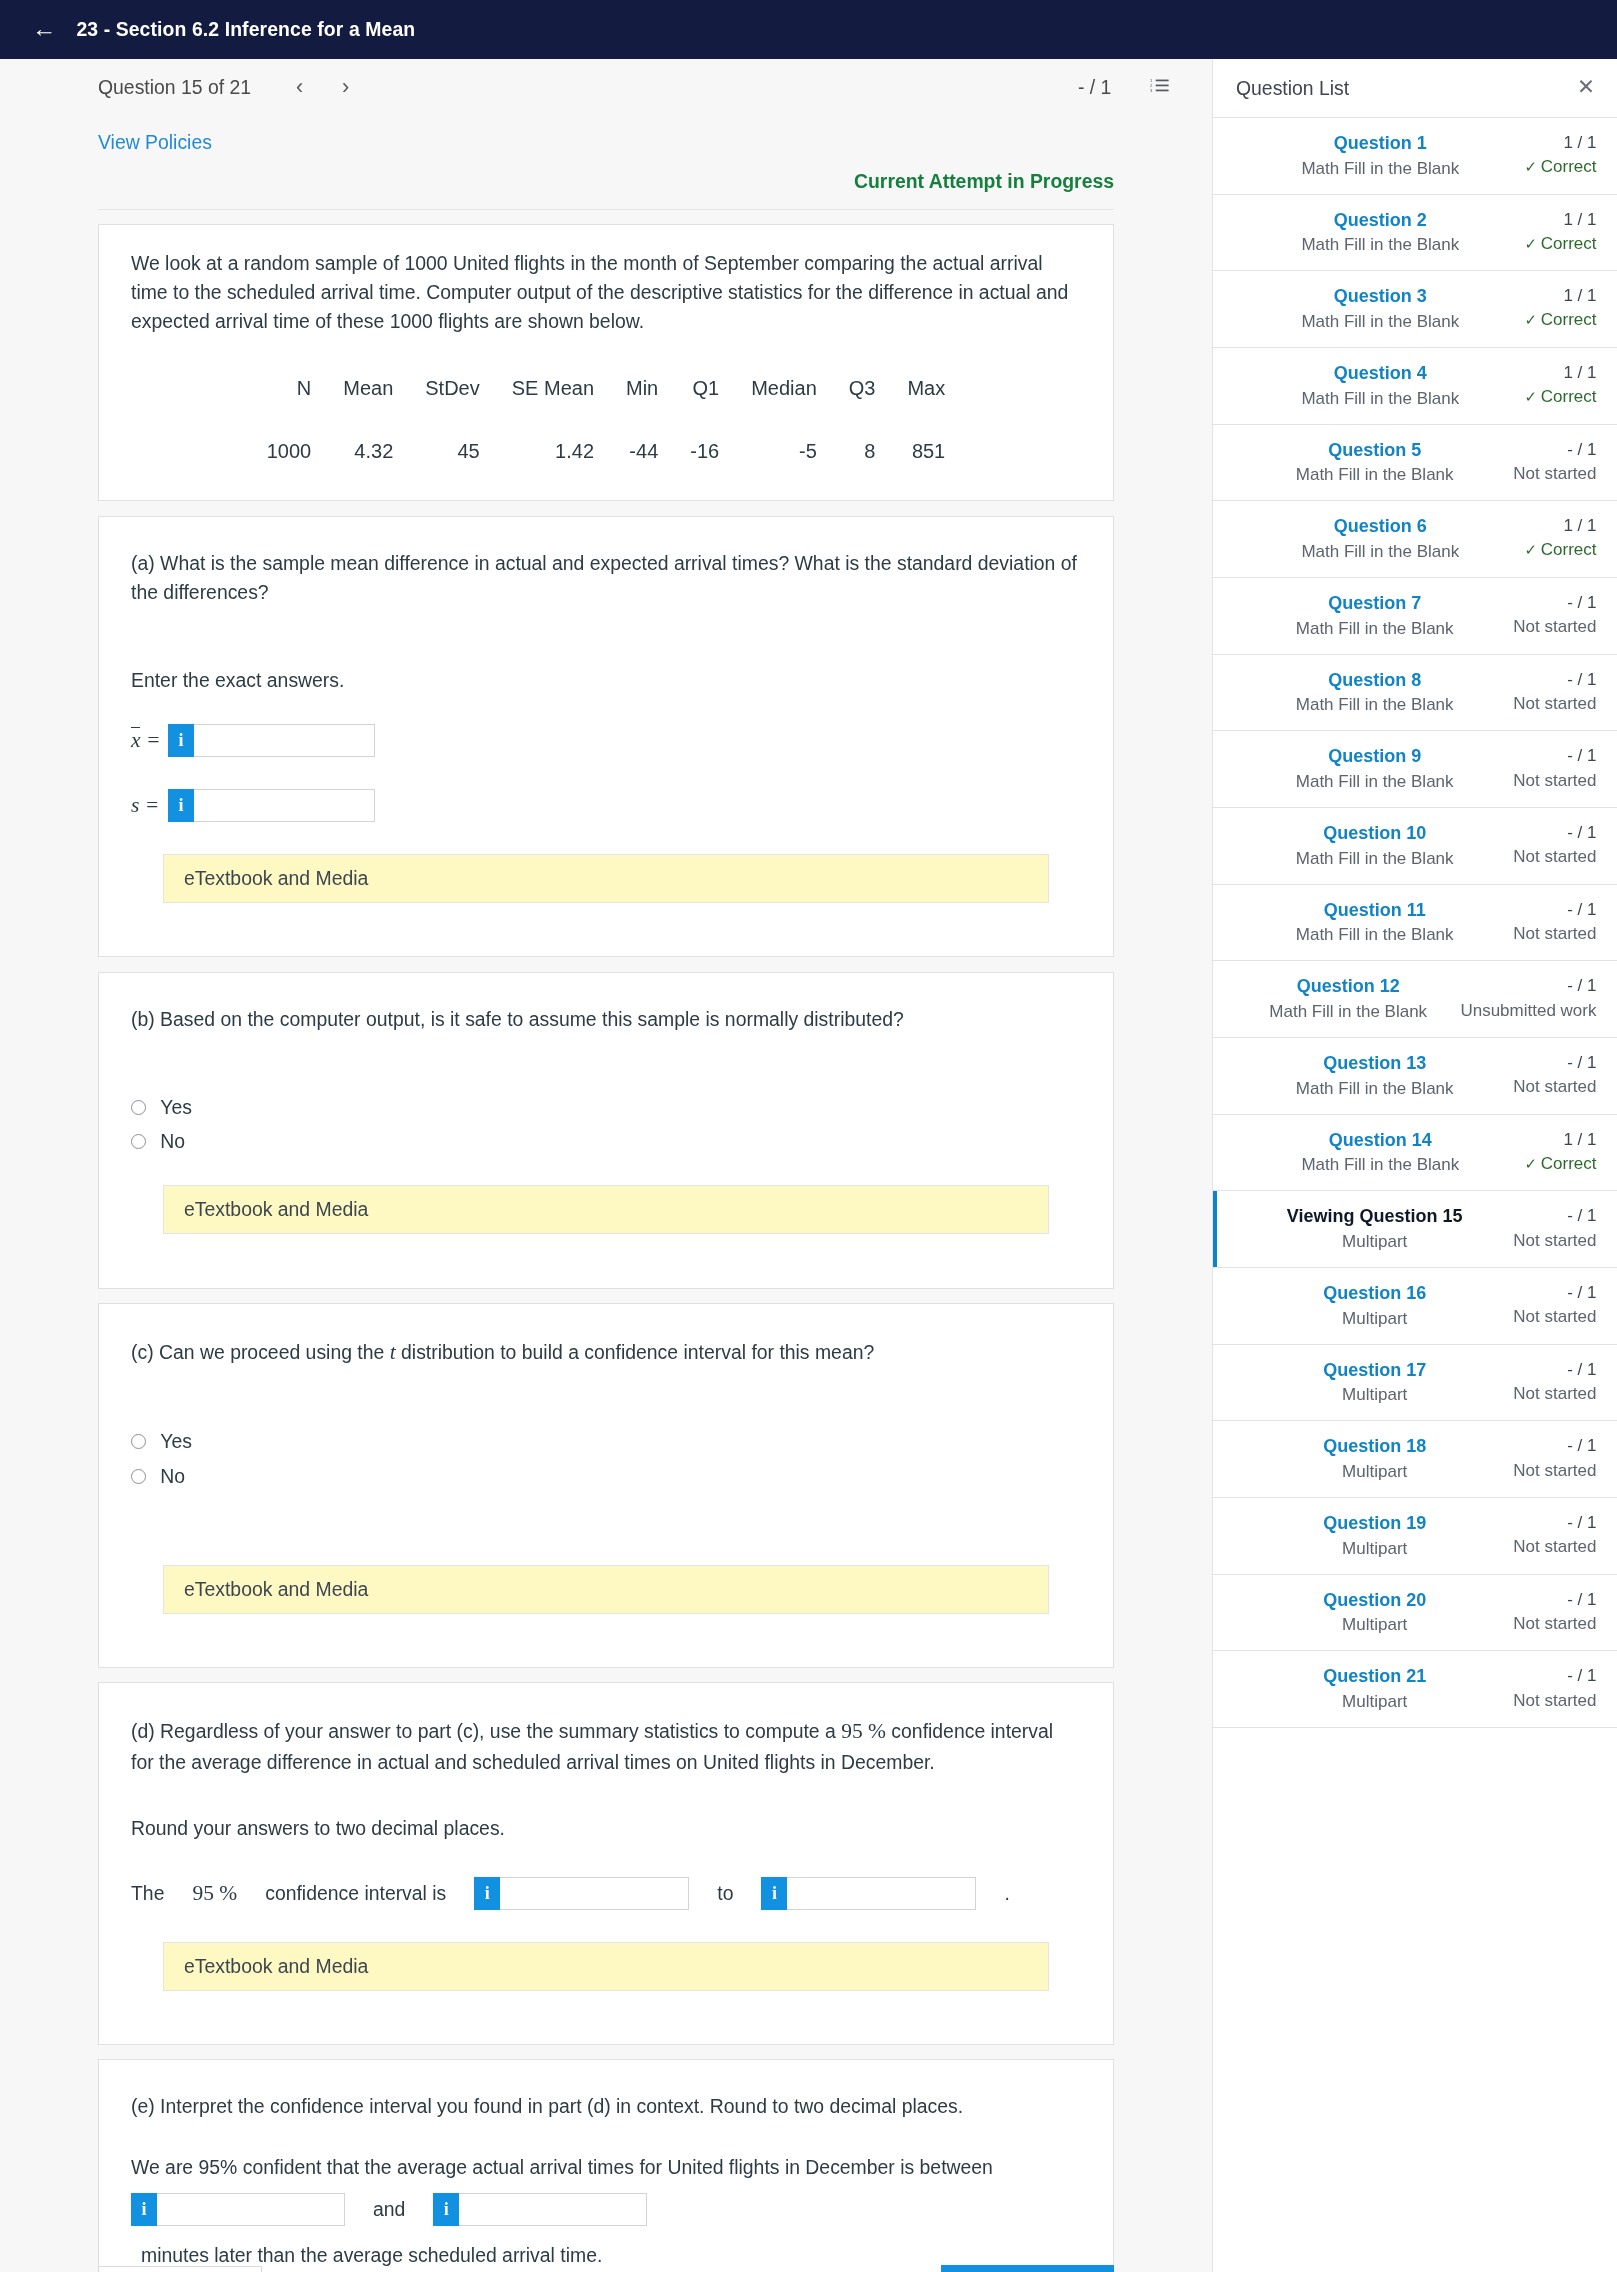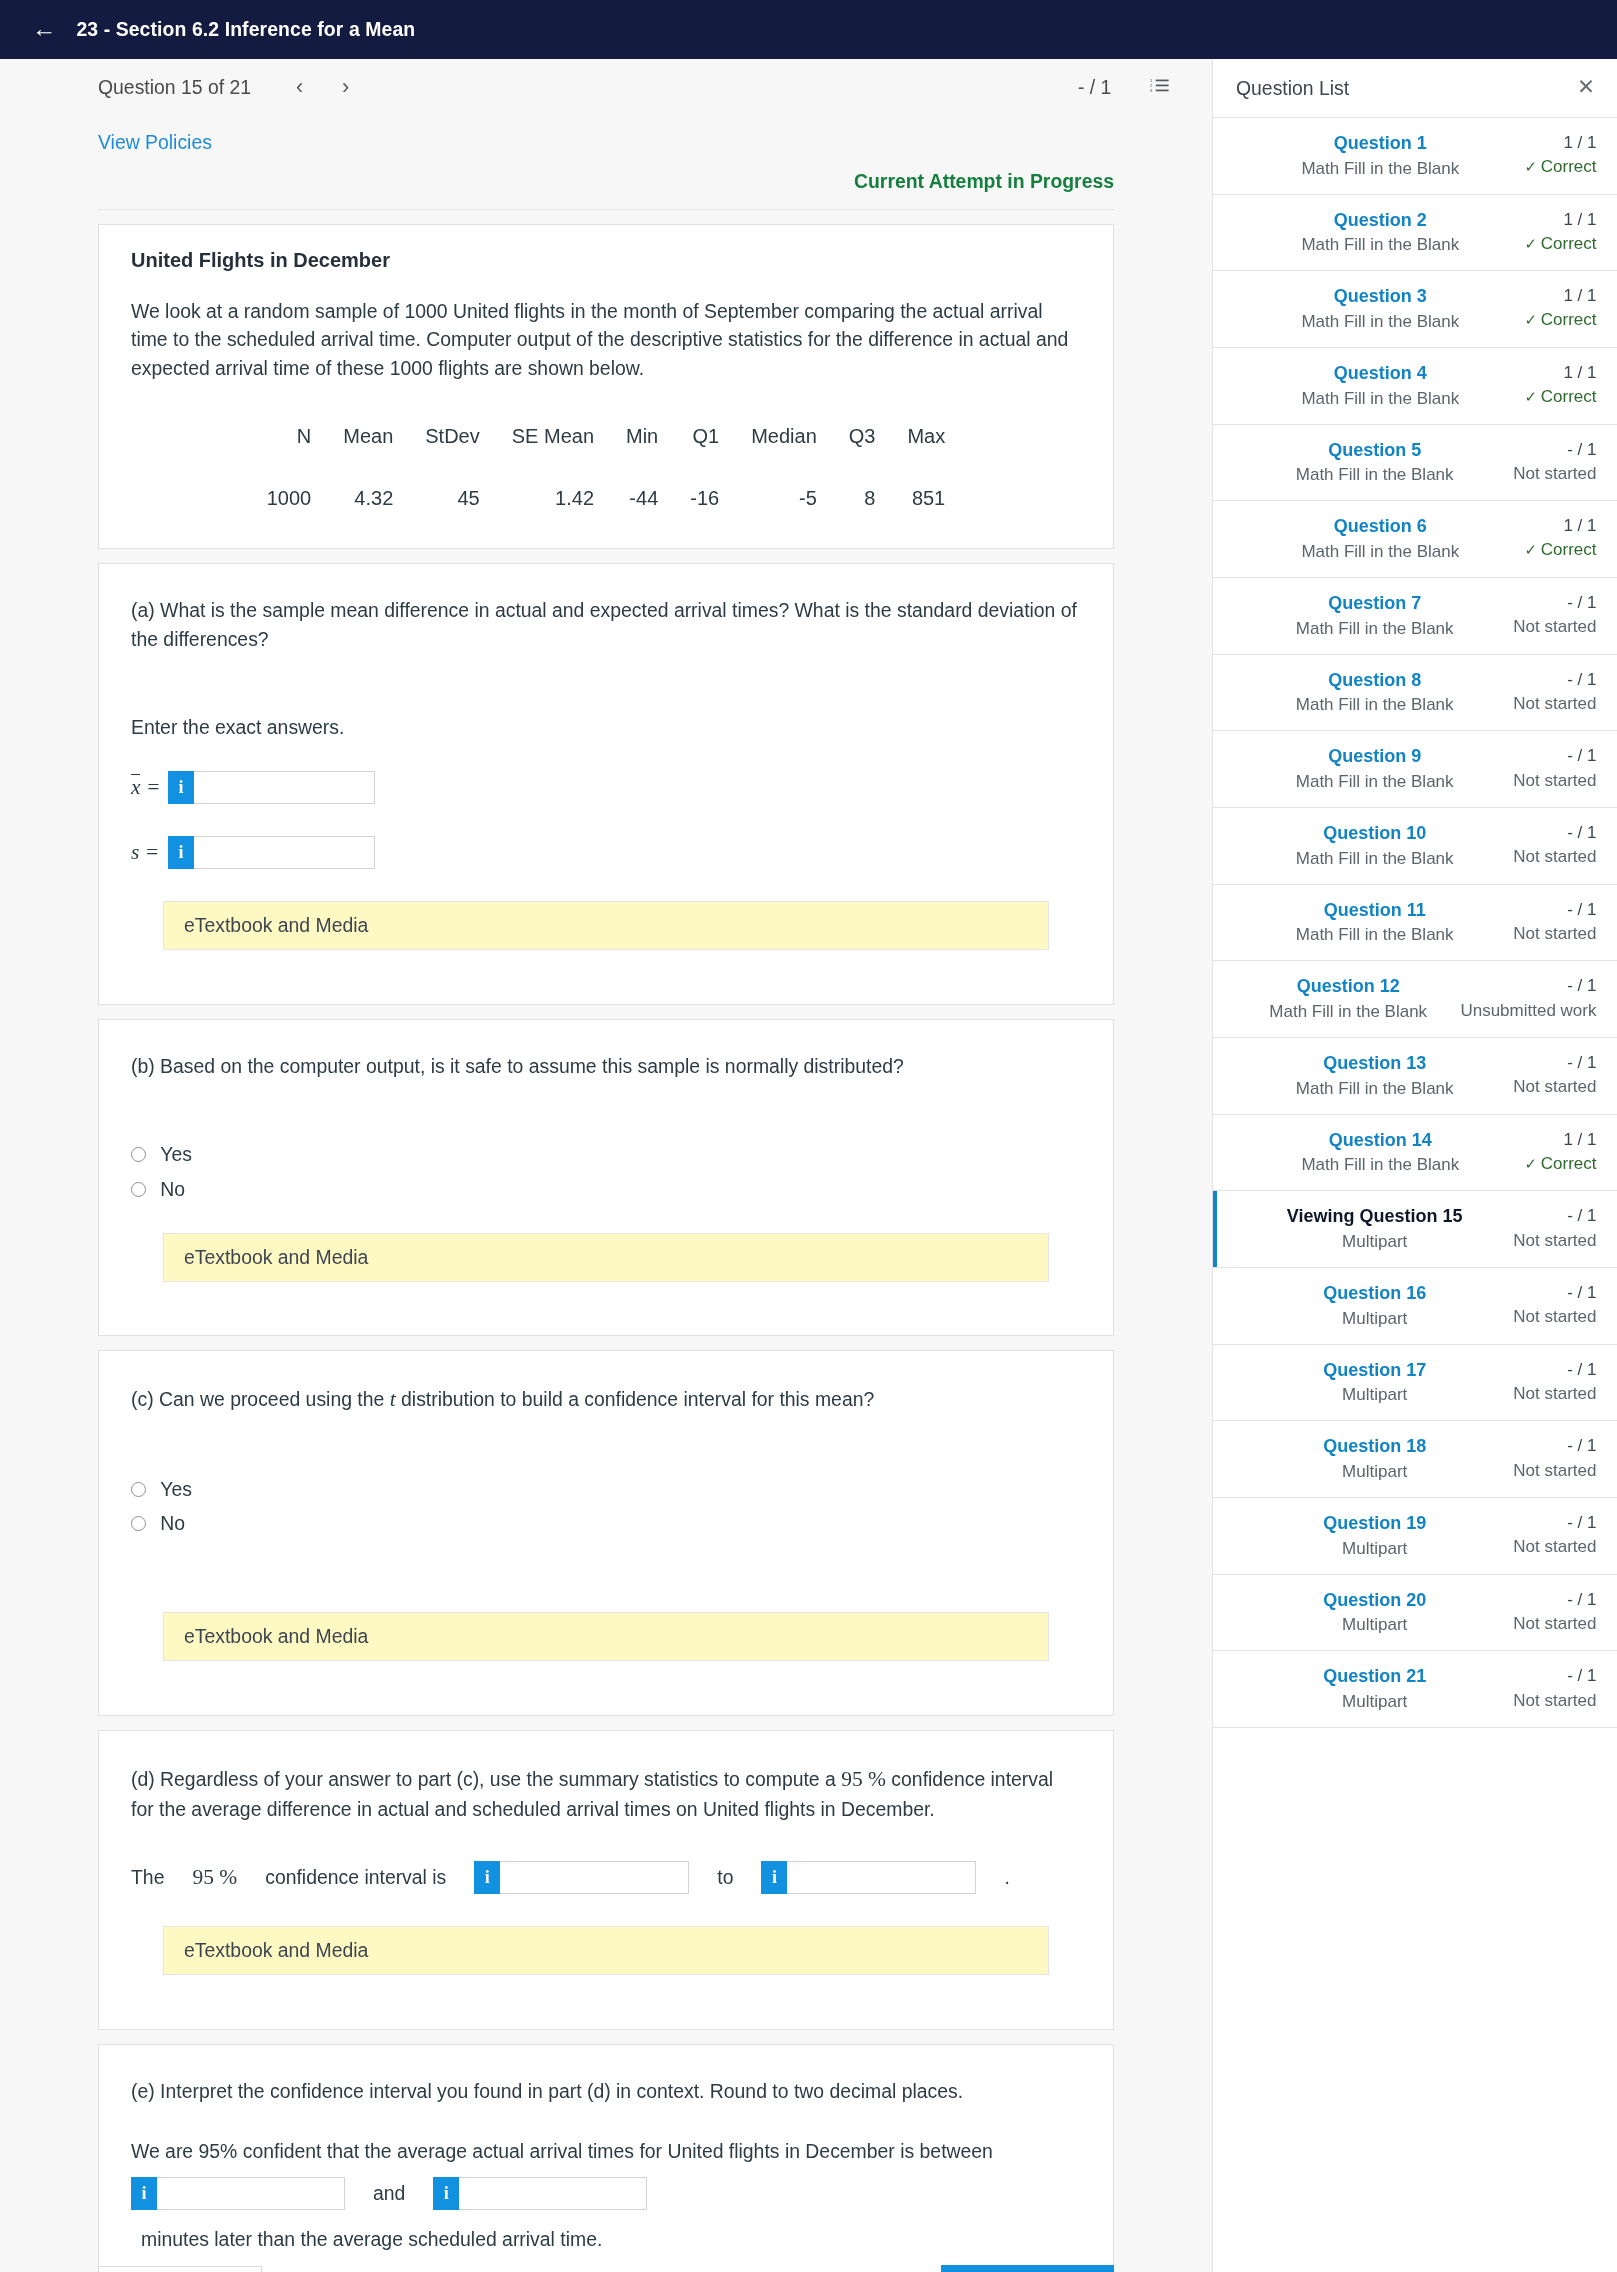--- a/index.html
+++ b/index.html
@@ -305,21 +305,20 @@
       </span>
     </span>
   </div>
 
   <div class="card-wrap">
 
     <div class="view-policies">View Policies</div>
     <div class="attempt-hdr">Current Attempt in Progress</div>
 
     <div class="card intro">
-      <div class="prompt-title">United Flights in December</div>
       <div class="prompt-body">We look at a random sample of 1000 United flights in the month of September comparing the actual arrival time to the scheduled arrival time. Computer output of the descriptive statistics for the difference in actual and expected arrival time of these 1000 flights are shown below.</div>
       <table class="stats">
         <tbody>
             <tr>
           <th>N</th>
           <th>Mean</th>
           <th>StDev</th>
           <th>SE Mean</th>
           <th>Min</th>
           <th>Q1</th>
@@ -393,20 +392,21 @@
           <span class="radio-dot"></span>
           <span>No</span>
         </div>
       </div>
       <div class="etext" style="margin-top:77px">eTextbook and Media</div>
       <div class="spacer-sm"></div>
     </div>
 
     <div class="card part">
       <div class="part-q"><span>(d) Regardless of your answer to part (c), use the summary statistics to compute a </span><span class="serifnum">95 %</span><span> confidence interval for the average difference in actual and scheduled arrival times on United flights in December.</span></div>
+      <div class="part-sub" style="margin-top:40px">Round your answers to two decimal places.</div>
 
       <div class="inline-row">
         <span class="txt">The</span>
         <span class="txt serifnum">95 %</span>
         <span class="txt">confidence interval is</span>
         <span class="ansbox">
           <span class="info-btn">i</span>
           <input class="ansfield w-wide" value="" style="">
         </span>
         <span class="txt l">to</span>

